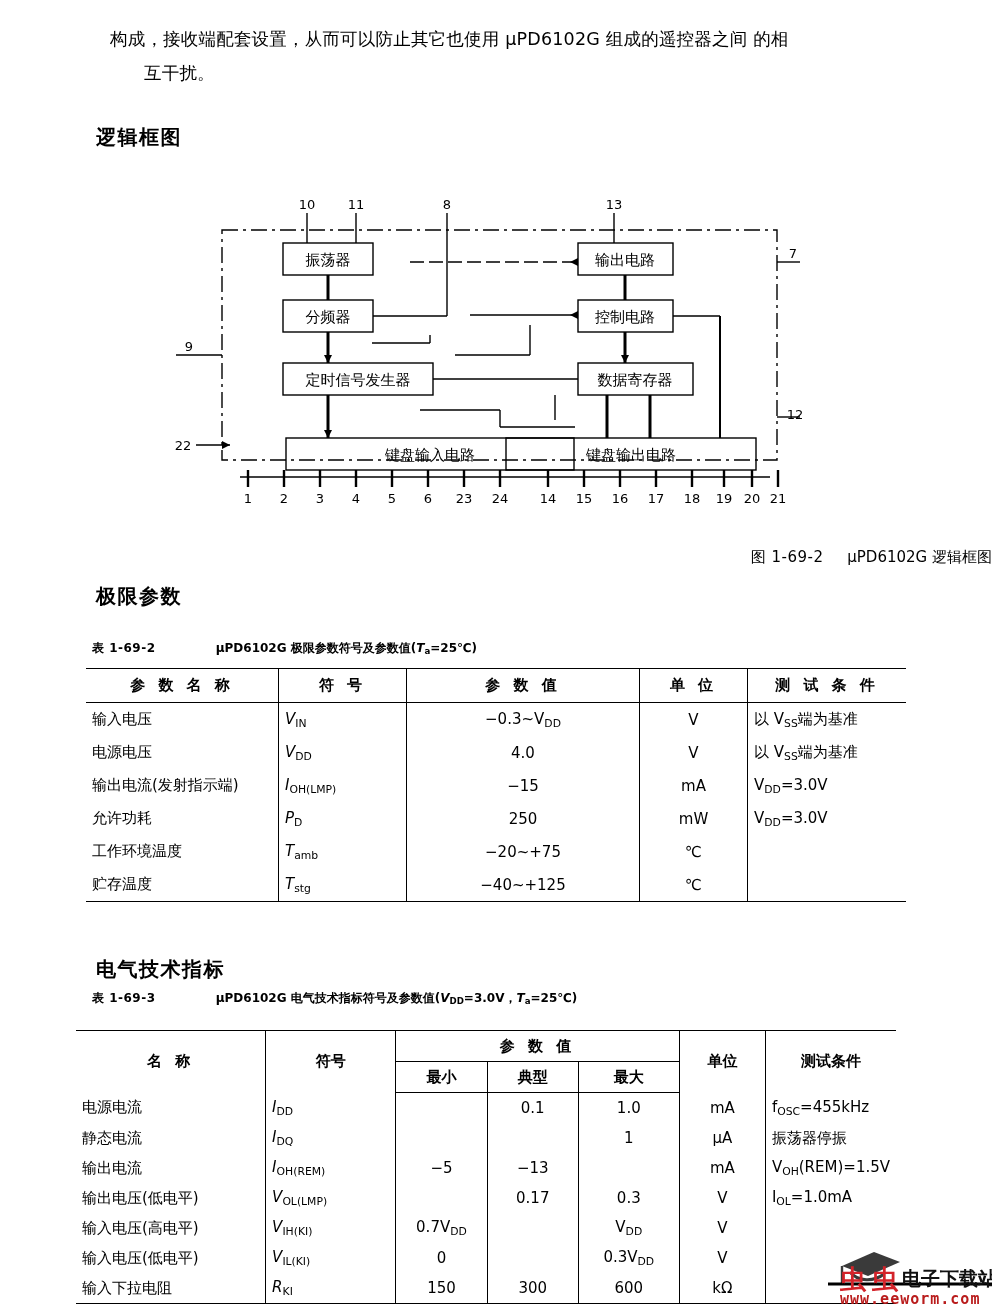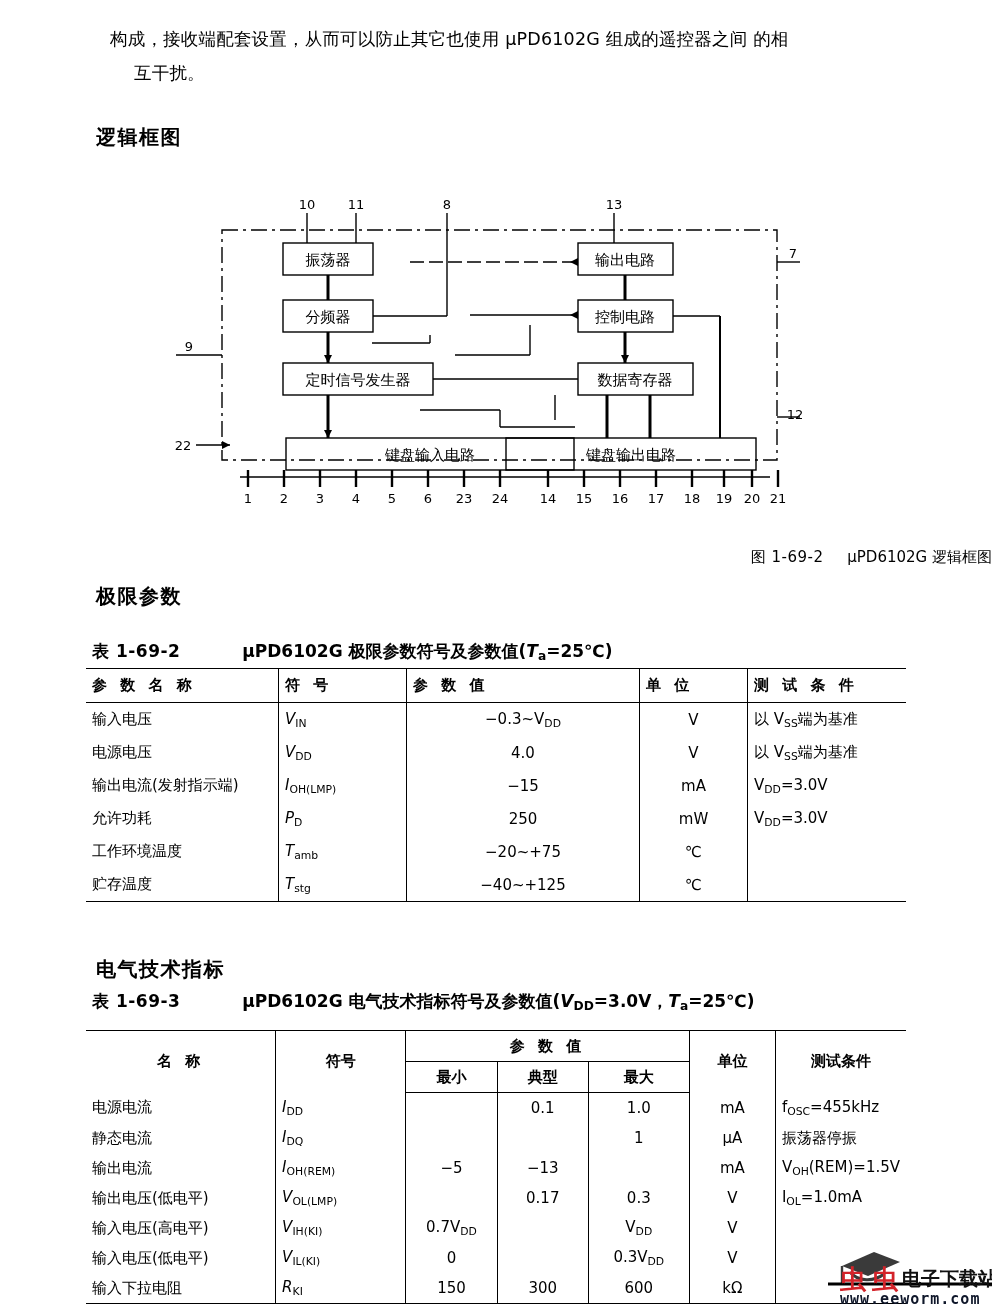--- a/index.html
+++ b/index.html
@@ -19,21 +19,21 @@
   
   .intro {
     position: absolute;
     left: 110px;
     top: 22px;
     width: 820px;
     font-size: 17.5px;
     line-height: 34px;
     letter-spacing: 0.2px;
   }
-  .intro .l2 { margin-left: 24px; display: block; }
+  .intro .l2 { margin-left: 34px; display: block; }
 
   
   .sec-head {
     position: absolute;
     font-size: 20px;
     font-weight: bold;
     letter-spacing: 1.5px;
   }
   #sec-logic { left: 96px; top: 124px; }
   #sec-limit { left: 96px; top: 583px; }
@@ -55,21 +55,21 @@
     left: 0;
     width: 992px;
     text-align: right;
     font-size: 15px;
   }
   .fig-caption .fno { letter-spacing: 0.5px; }
 
   
   .tbl-caption {
     position: absolute;
-    font-size: 17px;
+    font-size: 12px;
     font-weight: bold;
     white-space: nowrap;
   }
   .tbl-caption .tno { letter-spacing: 0.5px; }
   .tbl-caption .ttitle { margin-left: 56px; }
   #cap-t2 { left: 92px; top: 640px; }
   #cap-t3 { left: 92px; top: 990px; }
 
   
   table.spec {
@@ -80,34 +80,35 @@
   }
   table.spec td, table.spec th {
     border-left: 1px solid #000;
     border-right: 1px solid #000;
     padding: 2px 6px;
     font-weight: normal;
     vertical-align: middle;
     white-space: nowrap;
   }
   table.spec .hdr td {
+    text-align: center;
     letter-spacing: 4px;
     font-weight: bold;
     border-bottom: 1.6px solid #000;
   }
   table.spec tr.toprule td { border-top: 1.6px solid #000; }
   table.spec tr.botrule td { border-bottom: 1.6px solid #000; }
   table.spec td.c { text-align: center; }
   table.spec td.l { text-align: left; }
   table.spec td.edge-l { border-left: none; }
   table.spec td.edge-r { border-right: none; }
 
   #table-limit { left: 86px; top: 668px; width: 820px; }
   #table-limit td { height: 29px; }
-  #table-elec  { left: 86px; top: 1030px; width: 820px; }
+  #table-elec  { left: 76px; top: 1030px; width: 820px; }
   #table-elec td { height: 26px; }
 
   
   .sub { font-size: 0.72em; vertical-align: -0.26em; }
   .it { font-style: italic; }
 
   
   #watermark {
     position: absolute;
     left: 828px;
@@ -125,21 +126,21 @@
     color: #111;
     white-space: nowrap;
   }
   #wm-url {
     position: absolute;
     left: 12px;
     top: 46px;
     font-size: 15px;
     font-weight: bold;
     letter-spacing: 1px;
-    color: #0f172a;
+    color: #b91c1c;
     font-family: "DejaVu Sans Mono", monospace;
     white-space: nowrap;
   }
   .wm-bug {
     position: absolute;
     font-size: 26px;
     font-weight: bold;
     color: #d3232a;
     font-family: "DejaVu Sans", sans-serif;
   }

